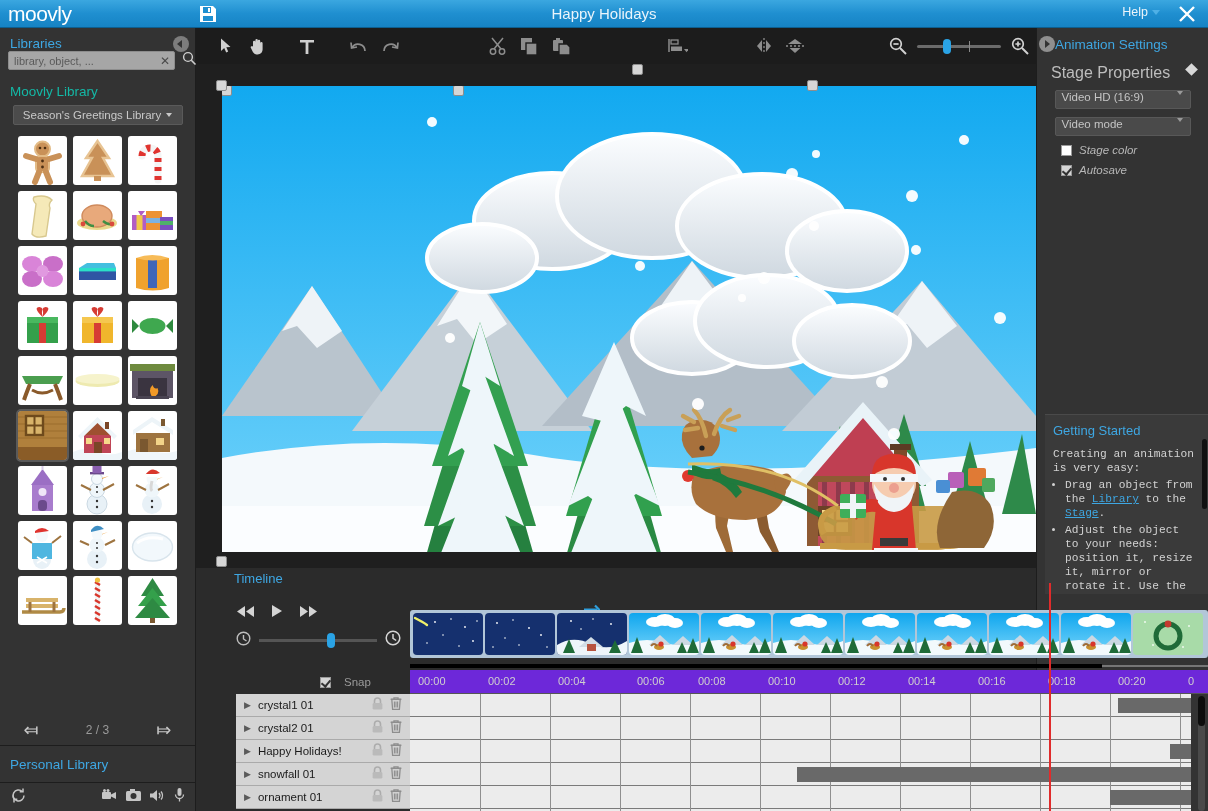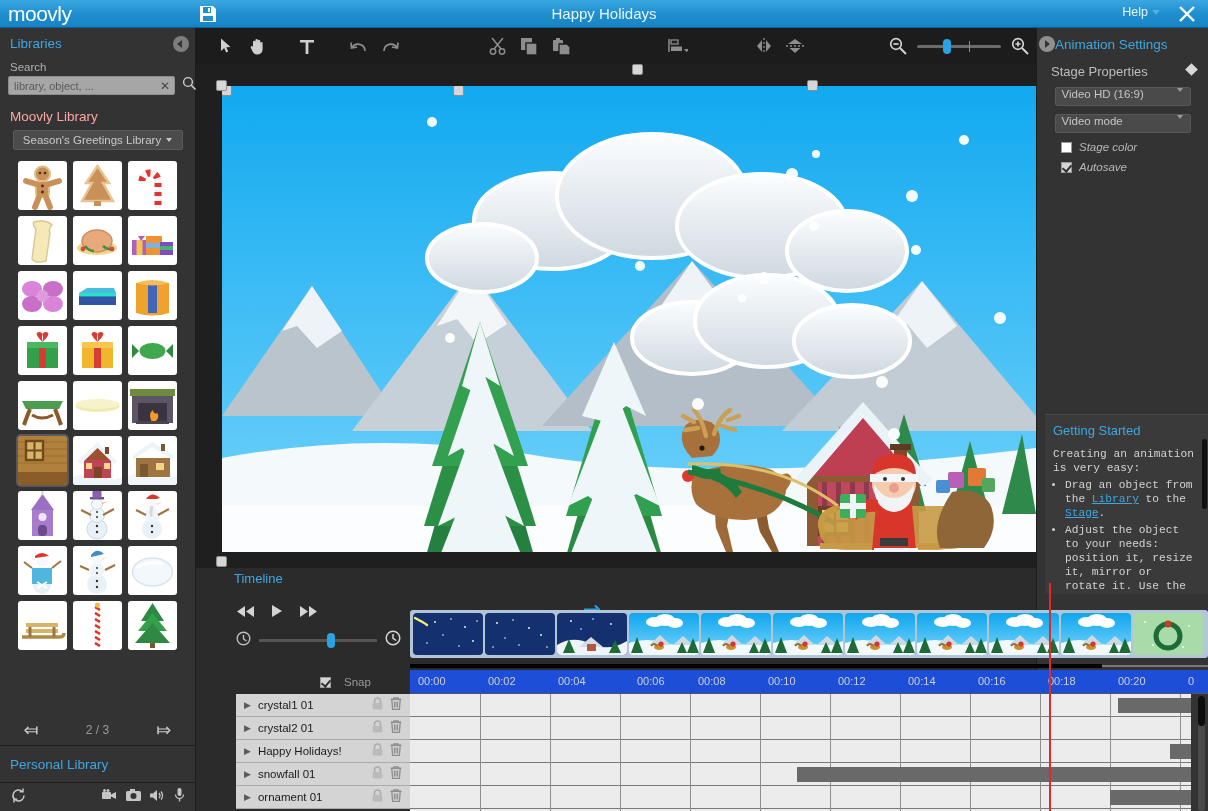--- a/index.html
+++ b/index.html
@@ -38,21 +38,21 @@
     border-top:4px solid transparent; border-bottom:4px solid transparent; border-right:5px solid #333; }
   .search-label { color:#b0b0b0; font-size:11.5px; padding: 10px 0 3px 10px; }
   .search-row { display:flex; align-items:center; padding: 0 8px; }
   .search-input { flex:1; height: 19px; background:#a6a6a6; border:1px solid #8d8d8d;
     border-radius: 2px; color: #555; font-size: 11px; padding: 0 18px 0 5px;
     font-family:"Liberation Sans",sans-serif; }
   .search-input::placeholder { color:#5a5a5a; }
   .search-clear { position:relative; margin-left:-15px; color:#4a4a4a; font-size:12px; cursor:pointer; z-index:2;}
   .search-go { margin-left: 12px; cursor:pointer; }
 
-  .lib-title { color:#fca5a5; font-size:13.5px; padding: 14px 0 6px 10px; }
+  .lib-title { color:#14b8a6; font-size:13.5px; padding: 14px 0 6px 10px; }
   .lib-select { margin: 0 auto; width: 170px; height: 20px; background:#4b4b4b;
     border:1px solid #5a5a5a; border-radius:2px; color:#c9c9c9; font-size:11.5px;
     display:flex; align-items:center; justify-content:center; cursor:pointer; }
   .lib-select .caret { margin-left:5px; border-left:3.5px solid transparent;
     border-right:3.5px solid transparent; border-top:4.5px solid #c9c9c9; }
 
   .lib-grid { display:grid; grid-template-columns: repeat(3, 55px); gap: 0px 0px;
     justify-content: center; column-gap: 0; row-gap: 0; padding: 8px 0 0 0; }
   .lib-cell { width: 55px; height: 55px; display:flex; align-items:center; justify-content:center; }
   .thumb { width: 49px; height: 49px; background:#fff; border-radius: 3px;
@@ -92,21 +92,21 @@
     border:1px solid #8d8d8d; border-radius:2px; cursor:pointer; }
 
   
   .rightpanel { position:absolute; right:0; top:28px; width:172px; height:783px;
     background:#333; border-left:1px solid #1d1d1d; }
   .rp-hdr { color:#3ea7e3; font-size:13.5px; padding: 9px 0 0 18px; }
   .rp-collapse { position:absolute; left: 2px; top: 8px; width:16px; height:16px;
     border-radius:50%; background:#8f8f8f; cursor:pointer; }
   .rp-collapse::after { content:''; position:absolute; left:6px; top:4px;
     border-top:4px solid transparent; border-bottom:4px solid transparent; border-left:5px solid #333; }
-  .rp-sub { color:#bdbdbd; font-size:13px; padding: 12px 0 0 14px; position:relative; }
+  .rp-sub { color:#bdbdbd; font-size:16px; padding: 12px 0 0 14px; position:relative; }
   .rp-diamond { position:absolute; right:12px; top:13px; width:9px; height:9px;
     background:#d8d8d8; transform: rotate(45deg); }
   .rp-select { margin: 8px auto 0; width: 136px; height: 19px; background:#4a4a4a;
     border:1px solid #585858; border-radius:2px; color:#c4c4c4; font-size:11.5px;
     display:flex; align-items:flex-start; padding: 0 6px; position:relative; cursor:pointer; }
   .rp-select .caret { position:absolute; right:7px; border-left:3.5px solid transparent;
     border-right:3.5px solid transparent; border-top:4.5px solid #9a9a9a; }
   .chk-row { display:flex; align-items:center; padding: 8px 0 0 24px; cursor:pointer;font-style:italic; }
   .chk { width: 11px; height: 11px; background:#fff; border:1px solid #999;
     margin-right: 7px; position:relative; }
@@ -140,21 +140,21 @@
 
   .scene-strip { position:absolute; left:410px; top:610px; width:798px; height:48px;
     background:#b2c6d8; border-radius:3px; display:flex; align-items:center; padding: 3px; gap: 2px;
     overflow:hidden; }
   .scene { width: 70px; height: 42px; border-radius: 4px; overflow:hidden; position:relative; flex:none; }
 
   .ruler-bar { position:absolute; left:410px; top:662px; width:798px; height:7px; }
   .ruler-prog { position:absolute; left:0; top:2px; height:4px; background:#000; }
   .ruler-rest { position:absolute; top:3px; height:2px; background:#767676; }
   .ruler { position:absolute; left:410px; top:670px; width:798px; height:24px;
-    background:#1d4ed8; border-bottom:1px solid #555; }
+    background:#6d28d9; border-bottom:1px solid #555; }
   .tick { position:absolute; top:5px; color:#cfcfcf; font-size:11px; }
 
   .tracks-hdr { position:absolute; left:236px; top:694px; width:174px; }
   .track-row { height: 23px; display:flex; align-items:center; background:#d4d4d4;
     border-bottom:1px solid #aaa; position:relative; }
   .track-row .tri { margin: 0 7px 0 8px; color:#5a5a5a; font-size: 9px; cursor:pointer; }
   .track-row .nm { flex:1; color:#1a1a1a; font-size:11.5px; }
   .track-row .lock { margin-right: 7px; cursor:pointer; opacity:.45; }
   .track-row .del { margin-right: 8px; cursor:pointer; opacity:.55; }
 
@@ -193,21 +193,20 @@
       <svg width="22" height="22" viewBox="0 0 22 22">
           <path d="M4 4 L18 18 M18 4 L4 18" stroke="#fff" stroke-width="2.4" fill="none"></path>
         </svg>
     </div>
   </div>
 
   <div class="leftpanel">
     <div class="panel-hdr">Libraries</div>
     <div class="collapse-btn"></div>
 
-    <div class="search-label">Search</div>
     <div class="search-row">
       <input class="search-input" type="text" placeholder="library, object, ..." style="">
       <span class="search-clear">✕</span>
       <span class="search-go">
         <svg width="15" height="15" viewBox="0 0 15 15">
             <circle cx="6" cy="6" r="4.4" stroke="#cfcfcf" stroke-width="1.4" fill="none"></circle>
             <path d="M9.3 9.3 L13.5 13.5" stroke="#cfcfcf" stroke-width="1.6"></path>
           </svg>
       </span>
     </div>

